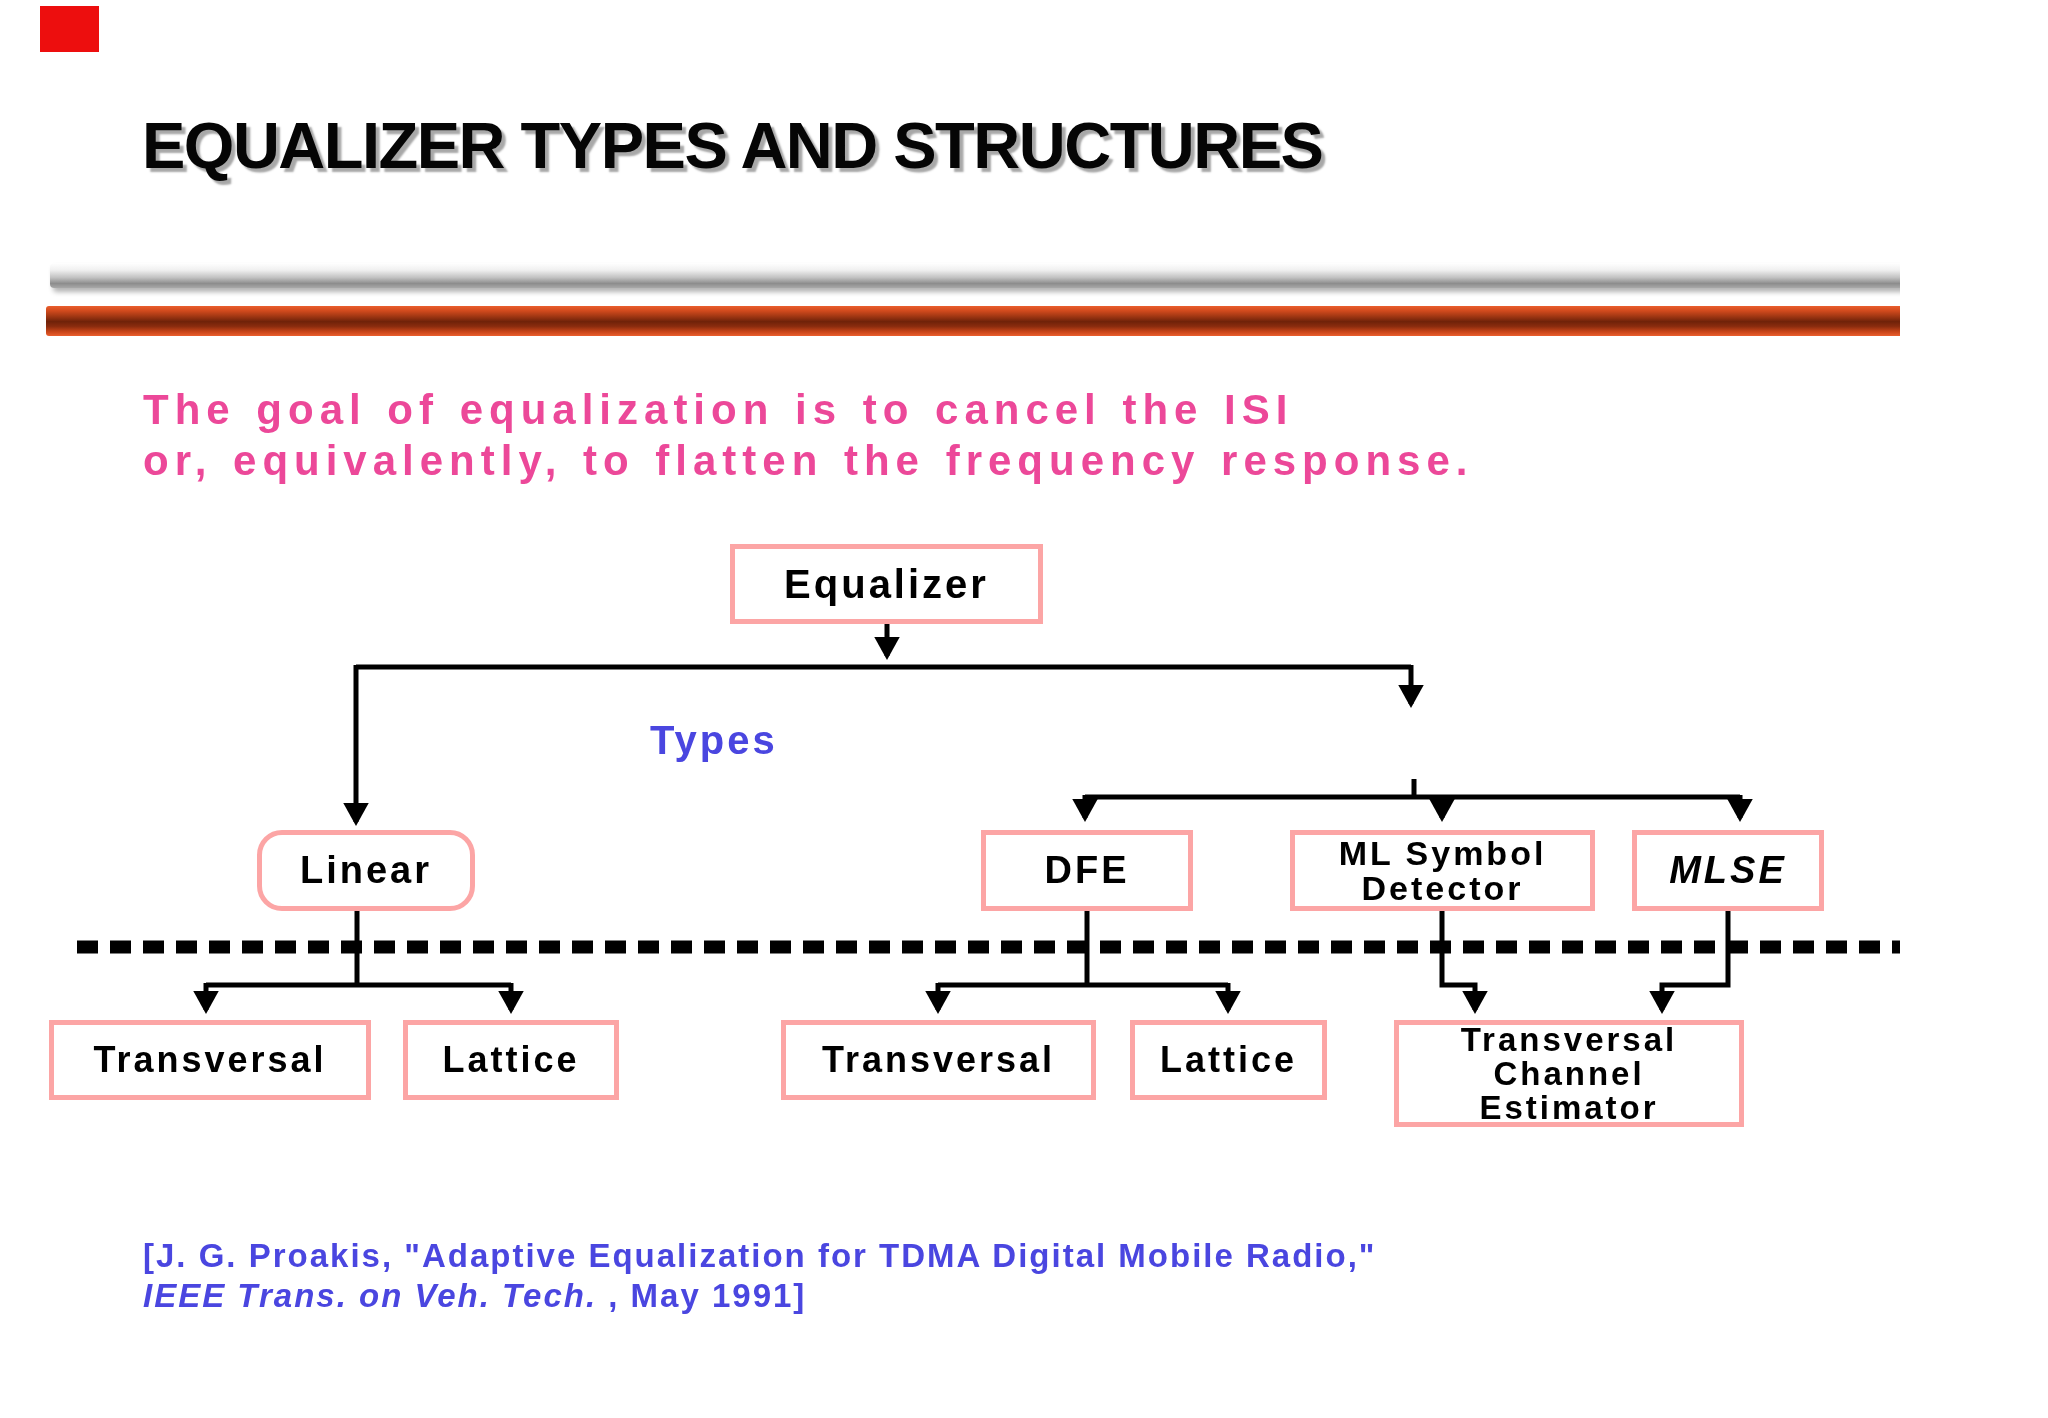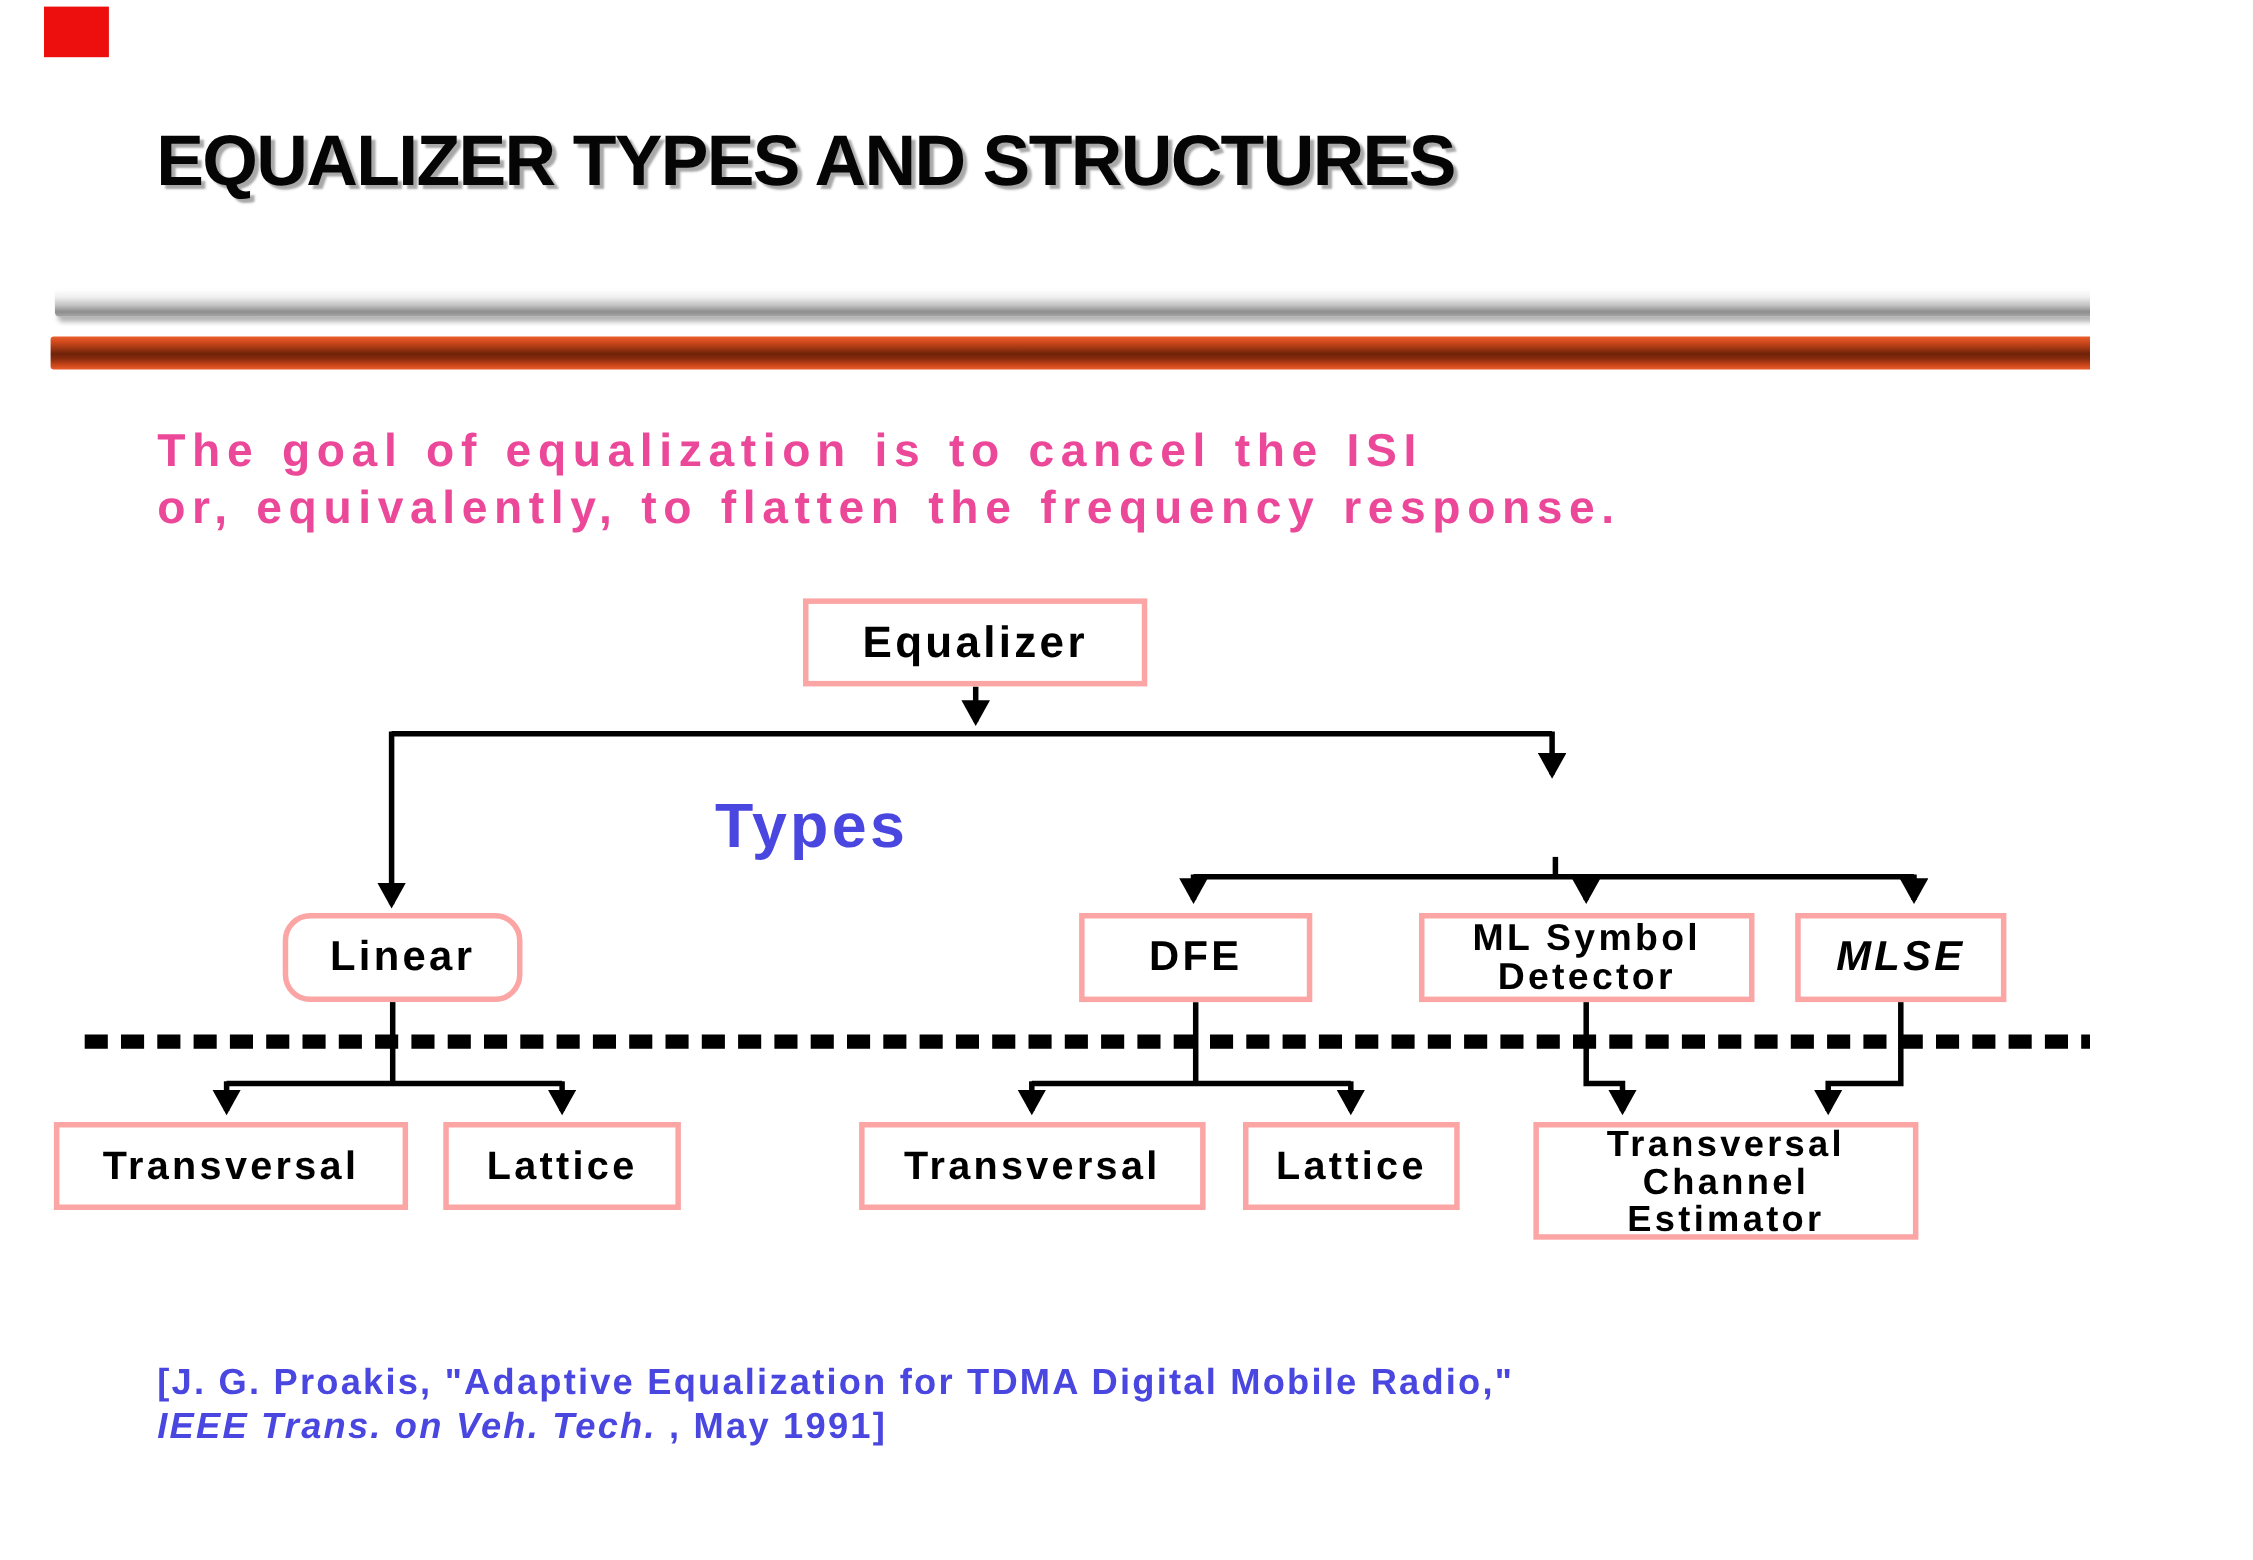--- a/index.html
+++ b/index.html
@@ -75,21 +75,21 @@
   .nd-mlse      { left: 1632px; top: 830px; width: 192px; height: 81px; font-size: 38px; font-style: italic; }
   .nd-t1        { left: 49px;  top: 1020px; width: 322px; height: 80px; font-size: 36px; }
   .nd-lat1      { left: 403px; top: 1020px; width: 216px; height: 80px; font-size: 36px; }
   .nd-t2        { left: 781px; top: 1020px; width: 315px; height: 80px; font-size: 36px; }
   .nd-lat2      { left: 1130px; top: 1020px; width: 197px; height: 80px; font-size: 36px; }
   .nd-tce       { left: 1394px; top: 1020px; width: 350px; height: 107px; font-size: 33px; line-height: 34px; }
 
   
   .section-label {
     color: #4a46e0;
-    font-size: 57px; font-weight: bold; letter-spacing: 3px;
+    font-size: 40px; font-weight: bold; letter-spacing: 3px;
     white-space: nowrap;
   }
   .lbl-types      { left: 650px; top: 718px; }
   .lbl-structures { left: 583px; top: 960px; }
 
   
   .citation {
     left: 143px; top: 1236px;
     color: #4a46e0;
     font-size: 33px; font-weight: bold; letter-spacing: 2px;

